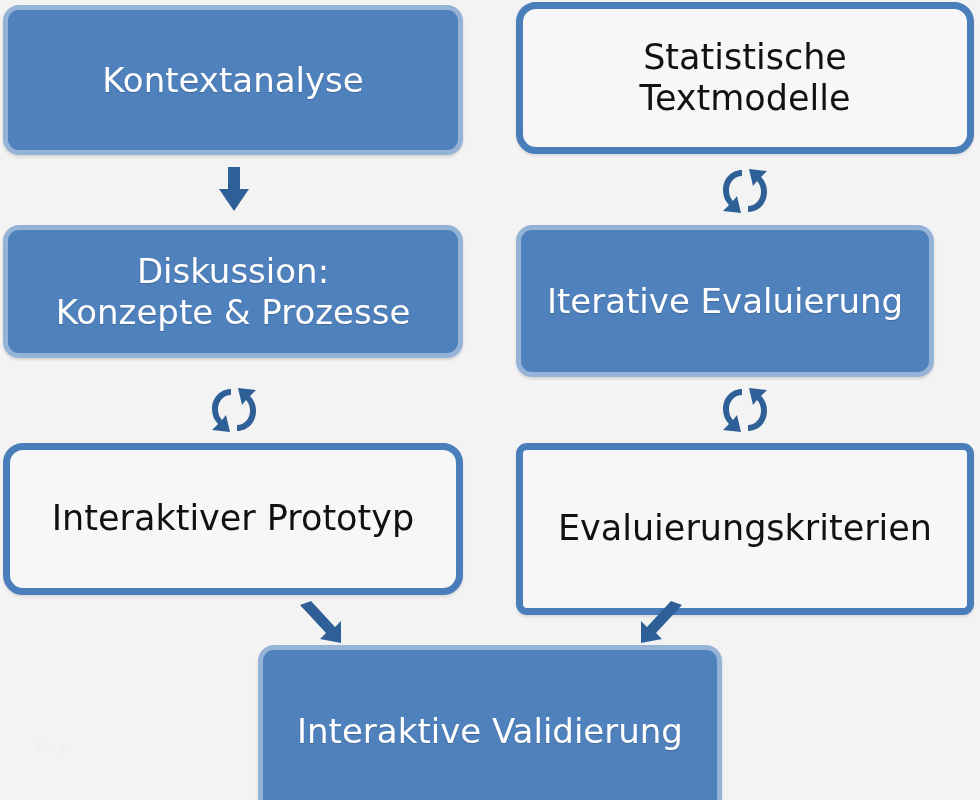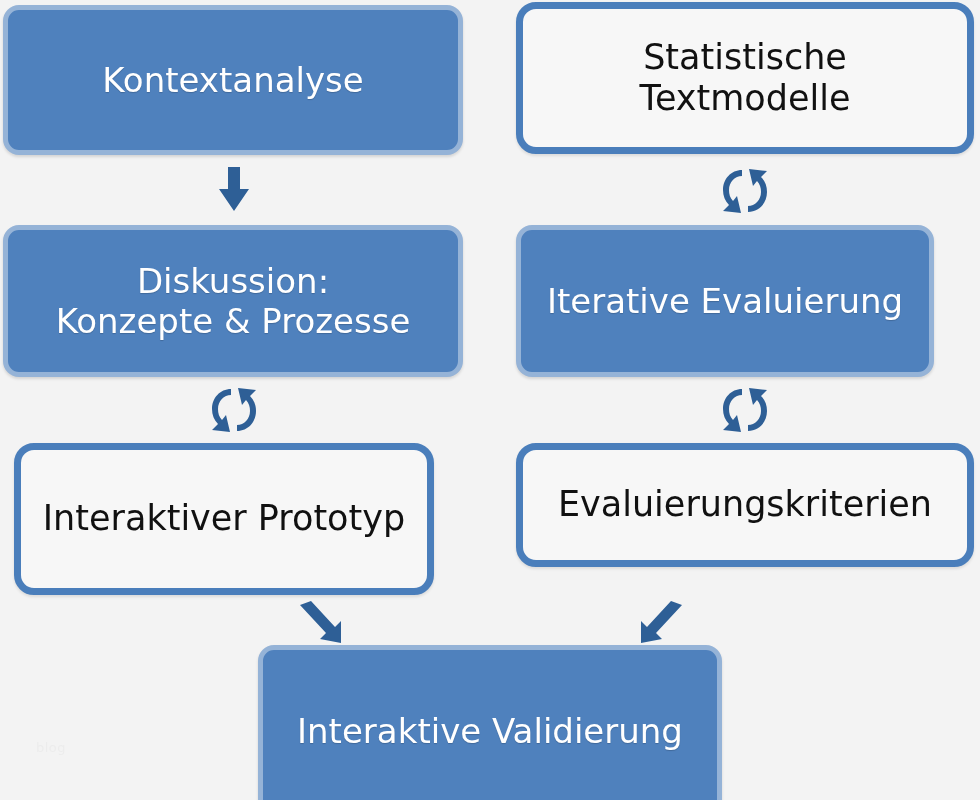--- a/index.html
+++ b/index.html
@@ -87,34 +87,34 @@
 
   <div class="node filled" style="left:3px; top:5px; width:460px; height:150px;">
     <span class="node-label">Kontextanalyse</span>
   </div>
 
   <div class="node outlined" style="left:516px; top:2px; width:458px; height:152px;align-items:center;">
     <span class="node-label">Statistische
 Textmodelle</span>
   </div>
 
-  <div class="node filled" style="left:3px; top:225px; width:460px; height:152px;">
+  <div class="node filled" style="left:3px; top:225px; width:460px; height:133px;">
     <span class="node-label">Diskussion:
 Konzepte &amp; Prozesse</span>
   </div>
 
   <div class="node filled" style="left:516px; top:225px; width:418px; height:152px;">
     <span class="node-label">Iterative Evaluierung</span>
   </div>
 
-  <div class="node outlined" style="left:14px; top:443px; width:420px; height:152px;">
+  <div class="node outlined" style="left:3px; top:443px; width:460px; height:152px;">
     <span class="node-label">Interaktiver Prototyp</span>
   </div>
 
-  <div class="node outlined" style="left:516px; top:443px; width:458px; height:124px;">
+  <div class="node outlined" style="left:516px; top:443px; width:458px; height:172px;border-radius:11px;">
     <span class="node-label">Evaluierungskriterien</span>
   </div>
 
   <div class="node filled" style="left:258px; top:645px; width:464px; height:172px;">
     <span class="node-label">Interaktive Validierung</span>
   </div>
 
   <span class="connector" style="left:212px; top:167px; width:44px; height:46px;">
     <svg width="44" height="46" viewBox="0 0 44 46" aria-hidden="true">
       <path d="M16 0 h12 v22 h9 L22 44 L7 22 h9 Z" fill="#2e5f96"></path>

